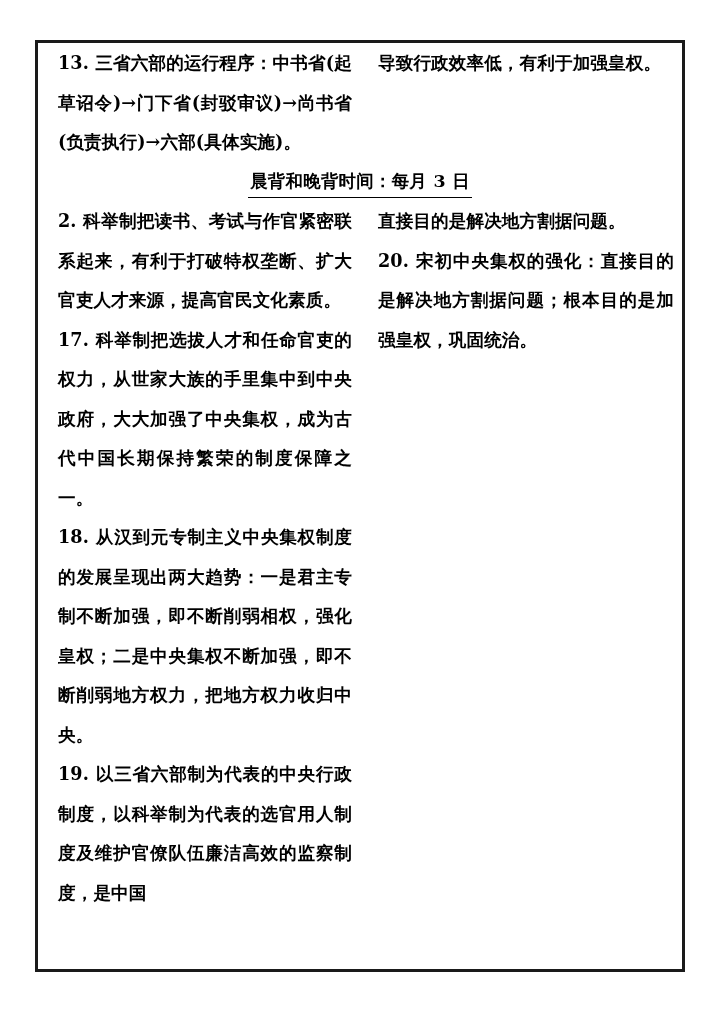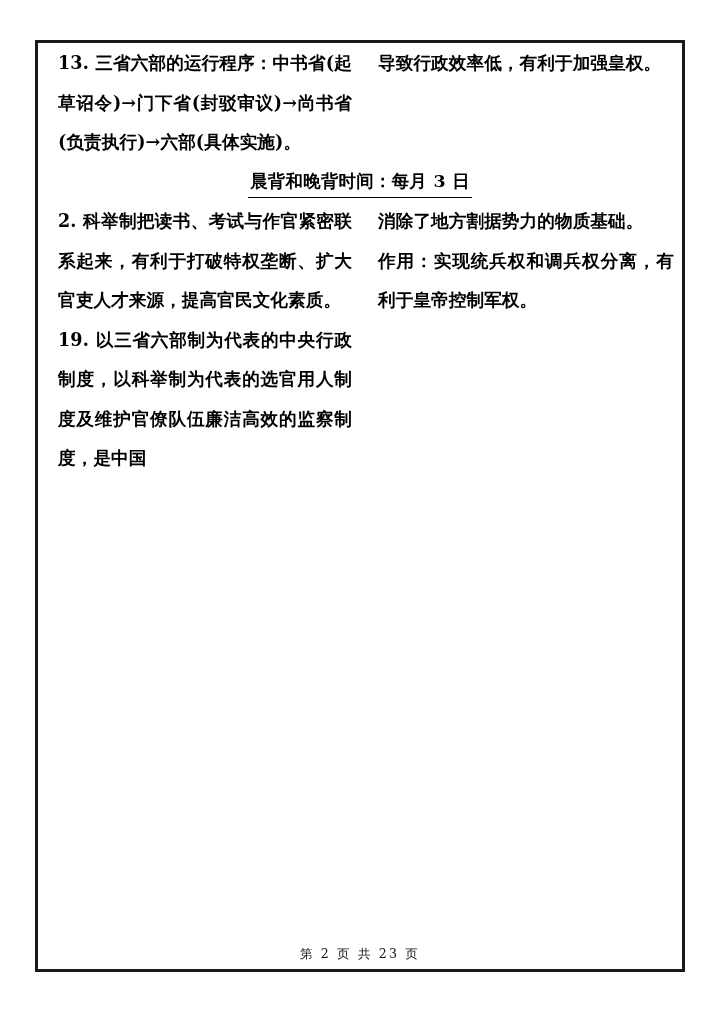--- a/index.html
+++ b/index.html
@@ -109,24 +109,25 @@
       </div>
     </div>
 
     <div class="divider">
       <span class="divider-text">晨背和晚背时间：每月 3 日</span>
     </div>
 
     <div class="band">
       <div class="col col-left">
         <p class="para">2. 科举制把读书、考试与作官紧密联系起来，有利于打破特权垄断、扩大官吏人才来源，提高官民文化素质。</p>
+        <p class="para">17. 科举制把选拔人才和任命官吏的权力，从世家大族的手里集中到中央政府，大大加强了中央集权，成为古代中国长期保持繁荣的制度保障之一。</p>
+        <p class="para">18. 从汉到元专制主义中央集权制度的发展呈现出两大趋势：一是君主专制不断加强，即不断削弱相权，强化皇权；二是中央集权不断加强，即不断削弱地方权力，把地方权力收归中央。</p>
         <p class="para">19. 以三省六部制为代表的中央行政制度，以科举制为代表的选官用人制度及维护官僚队伍廉洁高效的监察制度，是中国</p>
       </div>
       <div class="col col-right">
-        <p class="para">消除了地方割据势力的物质基础。</p>
-        <p class="para">作用：实现统兵权和调兵权分离，有利于皇帝控制军权。</p>
+        <p class="para">直接目的是解决地方割据问题。</p>
+        <p class="para">20. 宋初中央集权的强化：直接目的是解决地方割据问题；根本目的是加强皇权，巩固统治。</p>
       </div>
     </div>
 
-    <div class="footer">第 2 页 共 23 页</div>
 
   </div>
 </div>
 
 </body></html>

